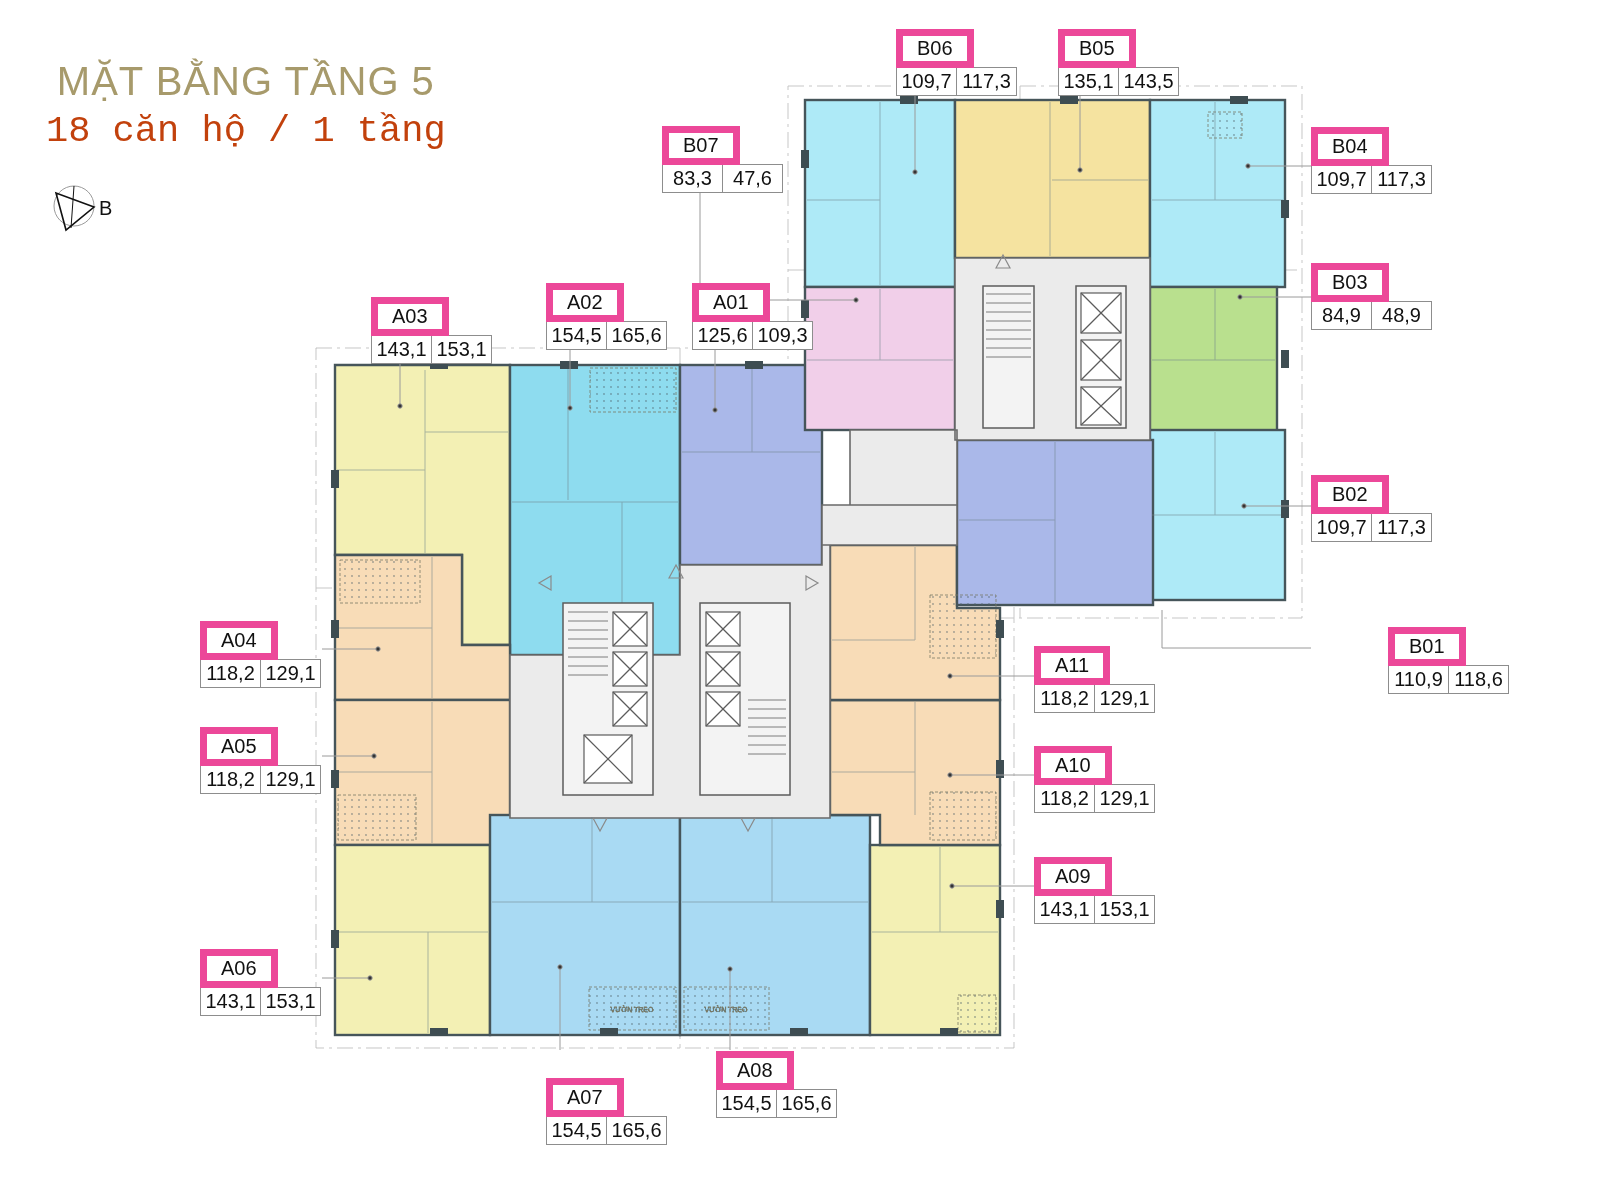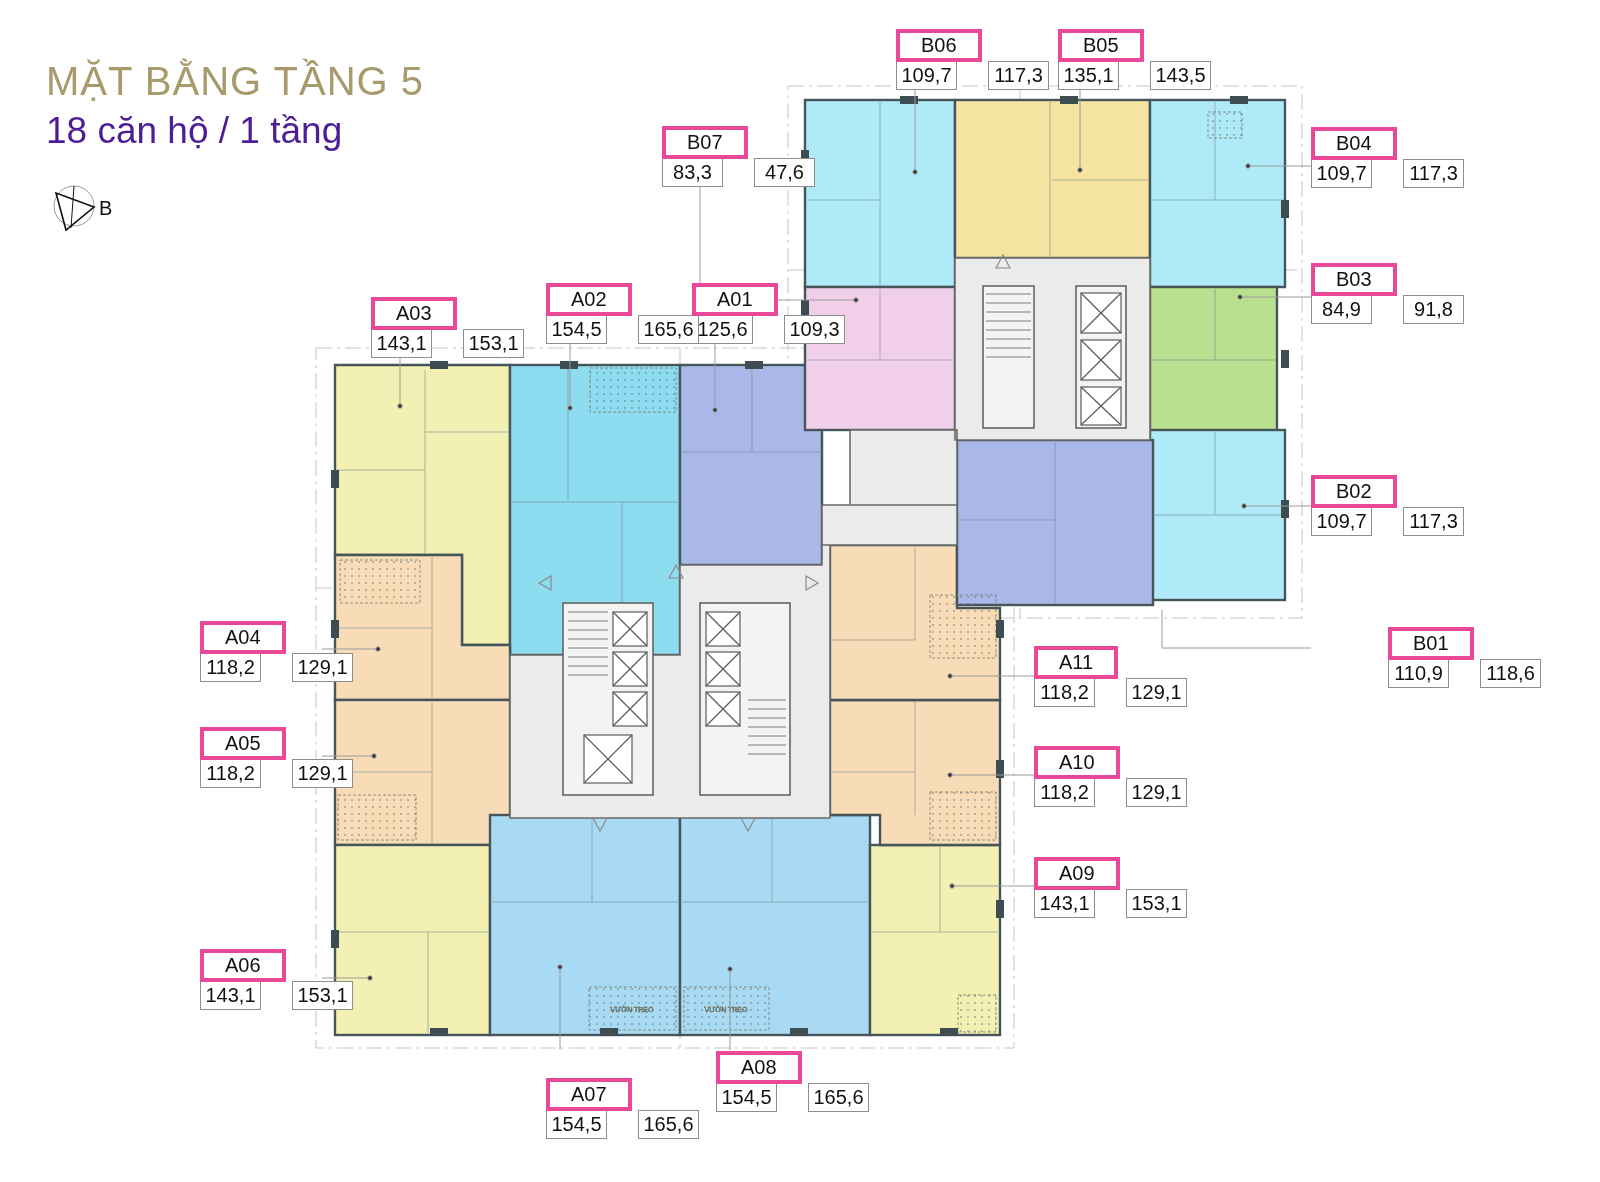--- a/index.html
+++ b/index.html
@@ -1,25 +1,25 @@
 <!DOCTYPE html>
 <html><head>
 <meta charset="utf-8">
 <style>
   html,body{margin:0;padding:0;background:#ffffff;}
   #stage{position:relative;width:1600px;height:1182px;background:#fff;overflow:hidden;
          font-family:"Liberation Sans", sans-serif;}
   #plan-svg{position:absolute;left:0;top:0;}
   .hdr{position:absolute;left:46px;top:58px;line-height:1.15;}
   .hdr h1{margin:0;font-size:40px;font-weight:400;color:#a79a6b;letter-spacing:1px;text-align:center;}
-  .hdr h2{margin:6px 0 0 0;font-size:37px;font-weight:400;color:#4c1d95;}
+  .hdr h2{margin:6px 0 0 0;font-size:37px;font-weight:400;color:#c2410c;font-family:Liberation Mono, monospace;}
   .ulabel{position:absolute;font-size:20px;color:#111;}
-  .ulabel .code{display:inline-block;background:#fff;border:4px solid #ec4899;
-                padding:0 21px;height:25px;line-height:25px;position:relative;z-index:2;}
-  .ulabel .areas{display:flex;margin-top:-1px;position:relative;z-index:1;gap:32px;}
+  .ulabel .code{display:inline-block;background:#fff;border:7px solid #ec4899;
+                padding:0 14px;height:25px;line-height:25px;position:relative;z-index:2;}
+  .ulabel .areas{display:flex;margin-top:-1px;position:relative;z-index:1;}
   .ulabel .areas span{display:block;background:#fff;border:1px solid #8d8d8d;
                 width:59px;height:27px;line-height:27px;text-align:center;}
   .ulabel .areas span + span{margin-left:-1px;}
 </style>
 </head>
 <body>
 
 <div id="stage">
 
   <svg id="plan-svg" width="1600" height="1182" viewBox="0 0 1600 1182">
@@ -349,21 +349,21 @@
     <div class="code">B02</div>
     <div class="areas">
         <span>109,7</span>
         <span>117,3</span>
       </div>
   </div>
   <div class="ulabel" style="left:1311px;top:263px">
     <div class="code">B03</div>
     <div class="areas">
         <span>84,9</span>
-        <span>91,8</span>
+        <span>48,9</span>
       </div>
   </div>
   <div class="ulabel" style="left:1311px;top:127px">
     <div class="code">B04</div>
     <div class="areas">
         <span>109,7</span>
         <span>117,3</span>
       </div>
   </div>
   <div class="ulabel" style="left:1058px;top:29px">

